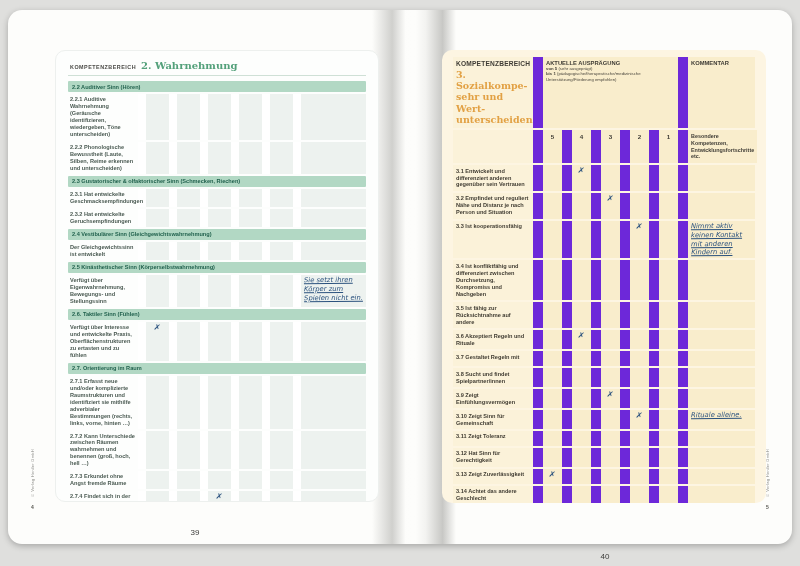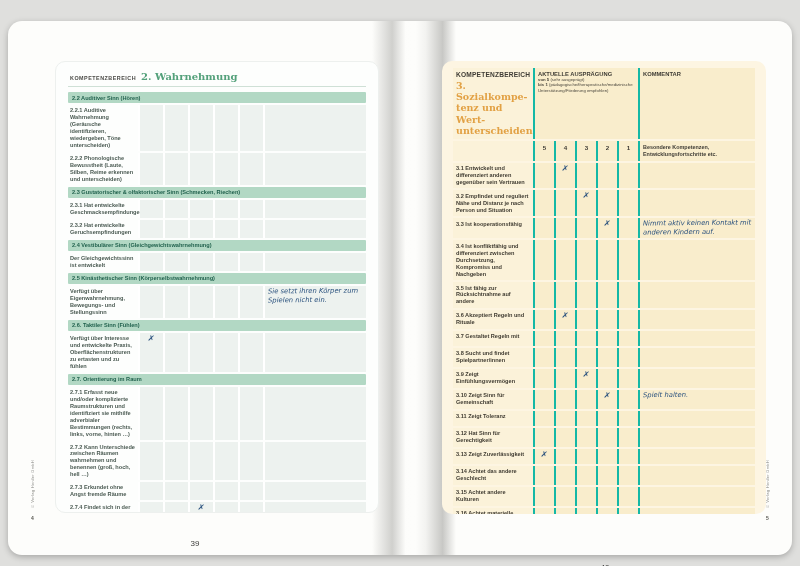--- a/index.html
+++ b/index.html
@@ -1,51 +1,51 @@
 <!DOCTYPE html>
 <html><head>
 <meta charset="utf-8">
 <style>
   html,body{margin:0;padding:0;}
   .stage{position:relative;width:800px;height:566px;background:#dfdfdd;overflow:hidden;
          font-family:"Liberation Sans",sans-serif;color:#45443f;}
-  .spread{position:absolute;left:8px;top:21px;width:784px;height:534px;background:#fdfdfb;
+  .spread{position:absolute;left:8px;top:10px;width:784px;height:534px;background:#fdfdfb;
           border-radius:14px;box-shadow:0 2px 6px rgba(0,0,0,.25);}
   .gutter{position:absolute;left:364px;top:0;width:84px;height:100%;
           background:linear-gradient(90deg,rgba(150,150,146,0) 0%,rgba(140,140,136,.40) 24%,
           rgba(250,250,248,.05) 40%,rgba(255,255,255,0) 52%,rgba(150,150,146,.10) 64%,
           rgba(135,135,131,.45) 84%,rgba(150,150,146,0) 100%);}
   .panel{position:absolute;top:40px;width:324px;box-sizing:border-box;overflow:hidden;border-radius:10px;}
   .panel.left{left:47px;height:452px;background:#fdfefd;border:1px solid #edf0ee;padding:7px 12px;}
   .panel.right{left:434px;height:453px;background:#fdf5e2;padding:7px 11px;}
 
   
   .l-header{display:flex;align-items:baseline;gap:5px;border-bottom:1px solid #cfe0d6;
             padding:2px 2px 4px 2px;margin-bottom:5px;}
   .kicker{font-size:5.4px;font-weight:bold;letter-spacing:.5px;color:#4a4a46;}
   .title-green{font-family:"DejaVu Serif",serif;font-size:10px;color:#54a17b;font-weight:bold;}
 
   
   #left-table,#right-table{display:flex;flex-direction:column;gap:2px;}
-  .grid-l{display:grid;grid-template-columns:70px repeat(5,23px) 1fr;gap:2px;background:#fff;}
-  .grid-r{display:grid;grid-template-columns:80px repeat(5,19px) 1fr;gap:2px;background:#14b8a6;}
+  .grid-l{display:grid;grid-template-columns:70px repeat(5,23px) 1fr;gap:8px;background:#fff;}
+  .grid-r{display:grid;grid-template-columns:80px repeat(5,19px) 1fr;gap:10px;background:#6d28d9;}
   .sec-bar{background:#b2d8c4;color:#1e5f4b;font-size:5.6px;font-weight:bold;
            padding:2.5px 4px;border-radius:1px;}
   .row-label{font-size:5.6px;font-weight:bold;line-height:1.25;padding:2px 2px 2px 2px;background:#fdfefd;}
   .grid-l .row-label{color:#4a5a52;}
   .grid-r .row-label{color:#403c32;background:#fbf2d9;padding:2.5px 3px;}
   .cell{min-height:10px;display:flex;justify-content:center;align-items:flex-start;}
   .grid-l .cell{background:#edf2ef;}
   .grid-r .cell{background:#f9edcc;}
   .grid-r{min-height:15px;}
   .cell.comment{justify-content:flex-start;padding:1px 3px;}
   .check{font-size:8px;font-weight:bold;color:#2b527e;transform:rotate(8deg);
          font-family:"DejaVu Sans",sans-serif;padding-top:1px;}
   .hand-sm{font-family:"DejaVu Sans",sans-serif;font-style:italic;font-size:6.8px;
-           color:#2b527e;line-height:1.3;transform:rotate(-.5deg);}
+           color:#2b527e;line-height:1.3;transform:rotate(-.5deg);text-decoration:underline;}
 
   
   .r-head{margin-bottom:2px;}
   .r-head-label{background:#fbf2d9;padding:3px 3px;}
   .kicker2{font-size:6.6px;font-weight:bold;color:#3f3c35;letter-spacing:.2px;}
   .title-orange{font-family:"DejaVu Serif",serif;font-size:9.5px;line-height:1.18;
                 font-weight:bold;color:#e2a144;margin-top:2px;}
   .r-head-scale{grid-column:2/7;background:#f9edcc;padding:3px 3px;}
   .scale-title{font-size:5.8px;font-weight:bold;color:#3f3c35;}
   .scale-sub{font-size:4.3px;line-height:1.25;color:#4a463d;}
@@ -195,21 +195,21 @@
         </div>
 
     </section>
 
     <section class="panel right">
       <div class="grid-r r-head">
         <div class="r-head-label">
           <div class="kicker2">KOMPETENZBEREICH</div>
           <div class="title-orange" id="right-title">
               <div>3. Sozialkompe-</div>
-              <div>tenz und Wert-</div>
+              <div>sehr und Wert-</div>
               <div>unterscheiden</div>
             </div>
         </div>
         <div class="r-head-scale">
           <div class="scale-title">AKTUELLE AUSPRÄGUNG</div>
           <div id="scale-lines">
               <div class="scale-sub"><b>von 5</b> (sehr ausgeprägt)</div>
               <div class="scale-sub"><b>bis 1</b> (pädagogische/therapeutische/medizinische Unterstützung/Förderung empfohlen)</div>
             </div>
         </div>
@@ -323,21 +323,21 @@
           <div class="grid-r row">
             <div class="row-label">3.10 Zeigt Sinn für Gemeinschaft</div>
             <div class="cell rate"></div>
             <div class="cell rate"></div>
             <div class="cell rate"></div>
             <div class="cell rate">
               <span class="check">✗</span>
             </div>
             <div class="cell rate"></div>
             <div class="cell comment">
-              <span class="hand-sm">Spielt halten.</span>
+              <span class="hand-sm">Rituale alleine.</span>
             </div>
           </div>
           <div class="grid-r row">
             <div class="row-label">3.11 Zeigt Toleranz</div>
             <div class="cell rate"></div>
             <div class="cell rate"></div>
             <div class="cell rate"></div>
             <div class="cell rate"></div>
             <div class="cell rate"></div>
             <div class="cell comment"></div>

